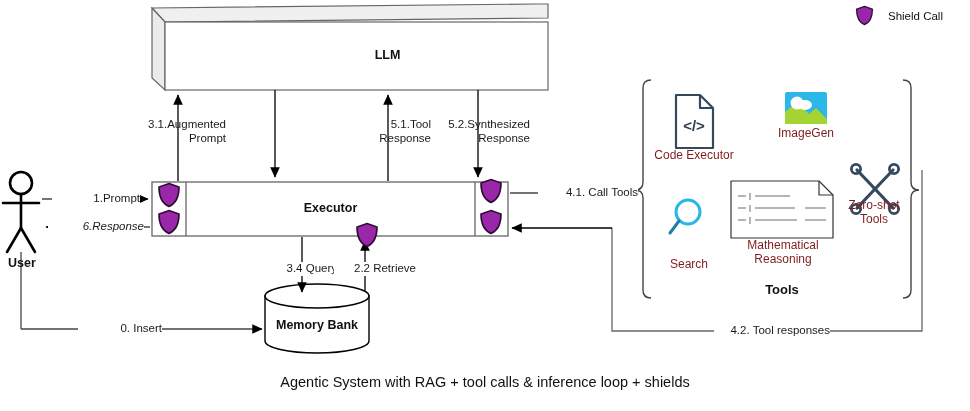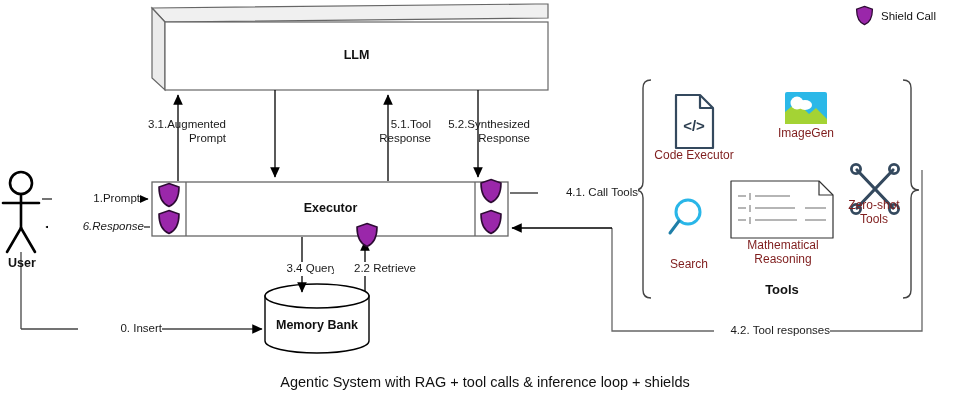--- a/index.html
+++ b/index.html
@@ -153,30 +153,30 @@
     <svg width="24" height="26" viewBox="0 0 24 26">
         <path d="M12,1.5 L22,5 C22,16 18,22 12,24.5 C6,22 2,16 2,5 Z" fill="#9a27aa" stroke="#2d0b33" stroke-width="1.6"></path>
       </svg>
   </div>
   <div class="abs" style="left:355px;top:222px;">
     <svg width="24" height="26" viewBox="0 0 24 26">
         <path d="M12,1.5 L22,5 C22,16 18,22 12,24.5 C6,22 2,16 2,5 Z" fill="#9a27aa" stroke="#2d0b33" stroke-width="1.6"></path>
       </svg>
   </div>
 
-  <div class="abs" style="left:855px;top:5px;display:flex;align-items:center;gap:7px;">
+  <div class="abs" style="left:855px;top:5px;display:flex;align-items:center;gap:14px;">
     <span>
       <svg width="19" height="21" viewBox="0 0 24 26">
           <path d="M12,1.5 L22,5 C22,16 18,22 12,24.5 C6,22 2,16 2,5 Z" fill="#9a27aa" stroke="#2d0b33" stroke-width="1.6"></path>
         </svg>
     </span>
     <span style="font-size:11.5px;">Shield Call</span>
   </div>
 
-  <div class="abs node-title" style="left:165px;top:48px;width:383px;text-align:center;">LLM</div>
+  <div class="abs node-title" style="left:165px;top:48px;width:383px;text-align:center;padding-left:31px;">LLM</div>
 
   <div class="abs node-title" style="left:186px;top:201px;width:289px;text-align:center;">Executor</div>
 
   <div class="abs node-title" style="left:265px;top:318px;width:104px;text-align:center;">Memory Bank</div>
 
   <div class="abs node-title" style="left:0px;top:256px;width:44px;text-align:center;">User</div>
 
   <div class="abs node-title" style="left:737px;top:282px;width:90px;text-align:center;font-size:13px;">Tools</div>
 
   <div class="abs lbl" style="left:134px;top:118px;width:92px;">3.1.Augmented

